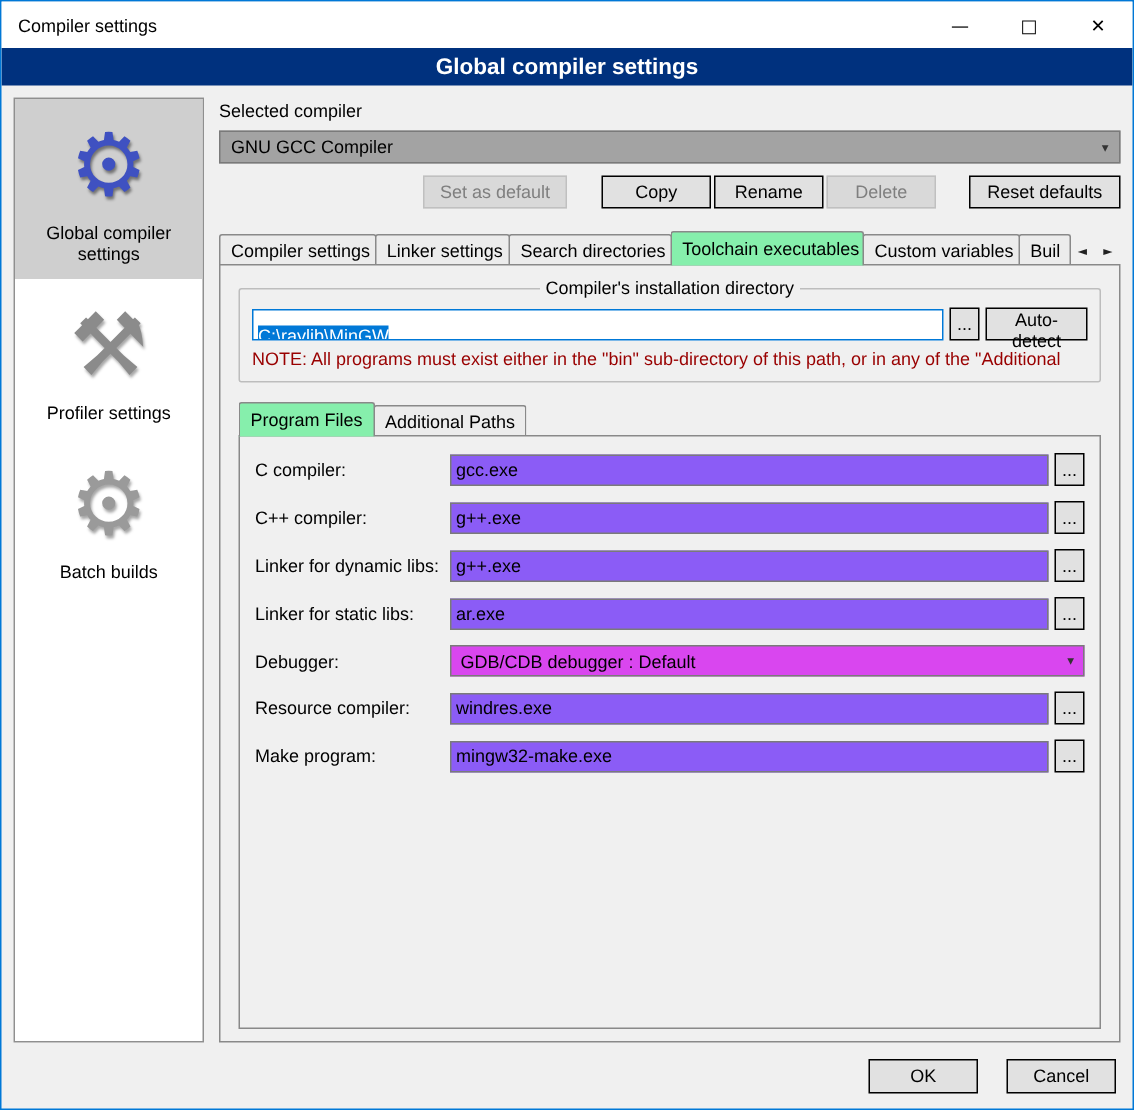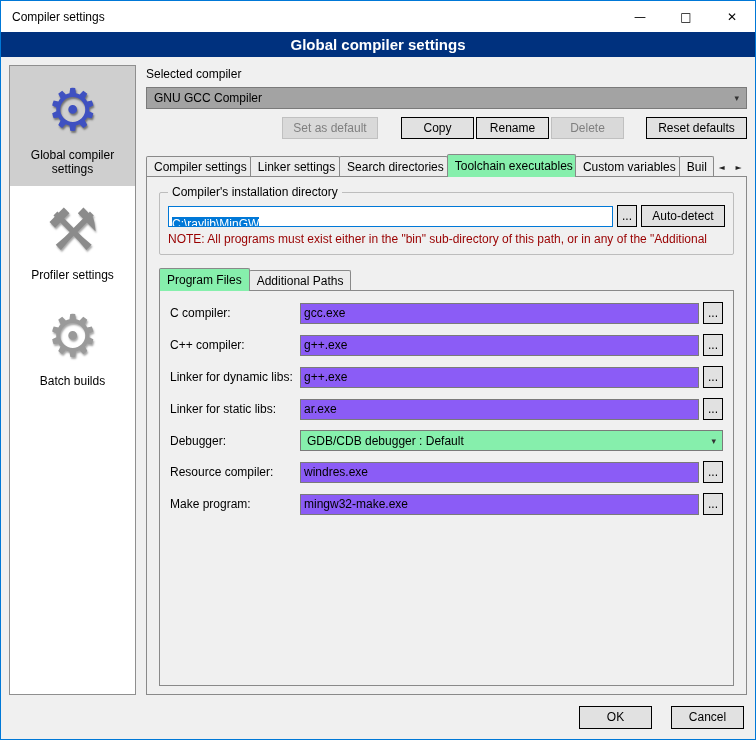--- a/index.html
+++ b/index.html
@@ -101,49 +101,49 @@
   .tabpanel {
     border: 1px solid #898989; background: #f0f0f0;
     flex: 1 1 auto; position: relative; z-index: 1;
     padding: 8px 6px 6px 6px; display: flex; flex-direction: column; min-height: 0;
   }
   
   fieldset.group {
     border: 1px solid #bdbdbd; border-radius: 2px;
     margin: 0 6px; padding: 6px 8px 8px 8px;
   }
-  fieldset.group legend { padding: 0 4px; }
+  fieldset.group legend { padding: 0 4px; text-align: center; }
   .dir-row { display: flex; align-items: center; }
   .textbox {
     flex: 1 1 auto; height: 21px; background: #fff;
     border: 1px solid #0078d7; display: flex; align-items: center;
     padding: 0 3px; overflow: hidden; white-space: nowrap;
   }
   .textbox .sel { background: #0078d7; color: #ffffff; margin-top: 15px; }
   .browse-btn { width: 20px; margin-left: 4px; padding: 0; }
-  .autodetect-btn { width: 84px; margin-left: 4px; }
+  .autodetect-btn { width: 68px; margin-left: 4px; }
   .note {
     margin-top: 5px; color: #990000;
     white-space: nowrap; overflow: hidden;
   }
   
   .subtabstrip { margin: 12px 6px 0 6px; display: flex; align-items: flex-end; position: relative; z-index: 2; }
   .subpanel {
     border: 1px solid #898989; background: #f0f0f0;
     margin: 0 6px 2px 6px; flex: 1 1 auto;
     padding: 11px 10px; position: relative; z-index: 1;
   }
   .form-row { display: flex; align-items: center; margin-bottom: 10px; }
   .form-label { flex: 0 0 130px; }
   .input {
     flex: 1 1 auto; height: 21px; border: 1px solid #7a7a7a; background: #8b5cf6;
     font-family: inherit; font-size: 12px; padding: 0 3px; min-width: 0;
   }
   .choice {
-    flex: 1 1 auto; height: 21px; border: 1px solid #7a7a7a; background: #86efac;
+    flex: 1 1 auto; height: 21px; border: 1px solid #7a7a7a; background: #d946ef;
     display: flex; align-items: center; padding: 0 6px; text-align: right;
   }
   .choice .combo-arrow { margin-left: auto; font-size: 9px; color: #333; }
   
   .footer {
     flex: 0 0 44px; display: flex; align-items: center; justify-content: flex-end;
     padding: 0 11px; gap: 19px;
   }
   .w-ok, .w-cancel { width: 73px; height: 23px; }
 </style>

